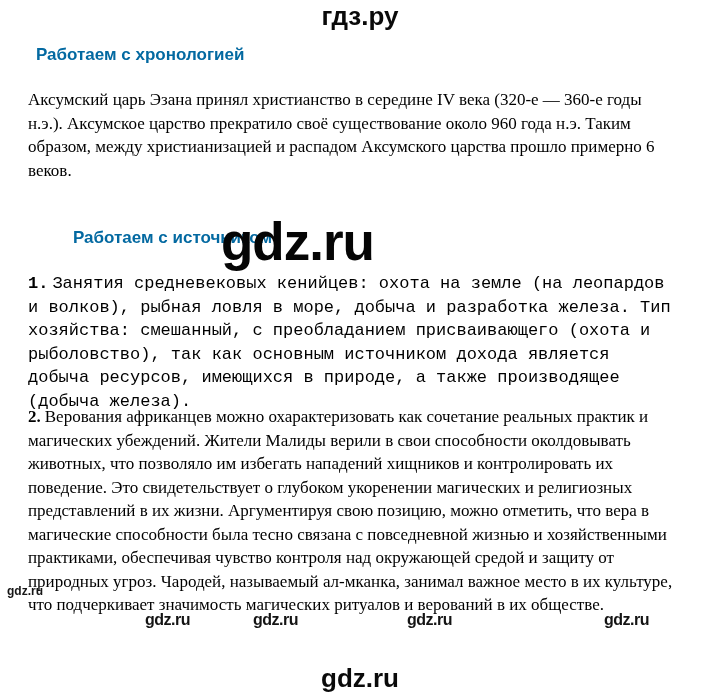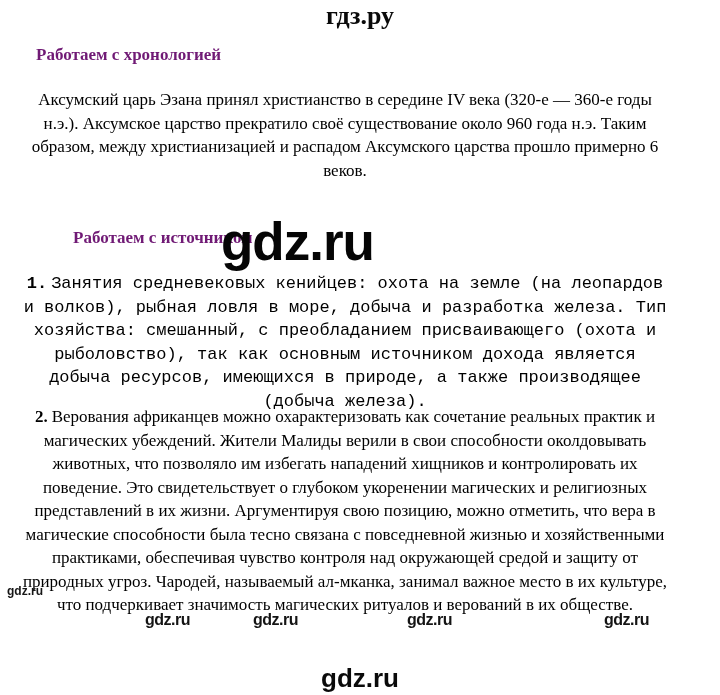--- a/index.html
+++ b/index.html
@@ -16,21 +16,21 @@
     color: #000000;
   }
 
   
   .logo-top {
     position: absolute;
     top: 1px;
     left: 0;
     right: 0;
     text-align: center;
-    font-family: Liberation Serif, serif;
+    font-family: Liberation Sans, sans-serif;
     font-weight: bold;
     font-size: 26px;
     line-height: 30px;
     color: #0a0a0a;
   }
   .wm-big {
     position: absolute;
     left: 221px;
     top: 214px;
     font-family: "Liberation Sans", "DejaVu Sans", sans-serif;
@@ -75,40 +75,40 @@
     font-size: 26px;
     line-height: 30px;
     color: #0a0a0a;
   }
 
   
   .doc-heading {
     position: absolute;
     left: 36px;
     margin: 0;
-    font-family: Liberation Serif, serif;
+    font-family: Liberation Sans, sans-serif;
     font-weight: bold;
     font-size: 17px;
     line-height: 23px;
-    color: #701a75;
+    color: #0369a1;
     white-space: nowrap;
   }
   .h-chronology { top: 43px; }
   .h-source { top: 226px; margin-left: 37px; }
 
   .doc-paragraph {
     position: absolute;
-    left: 19px;
+    left: 28px;
     width: 652px;
     margin: 0;
     font-family: "Liberation Serif", "DejaVu Serif", serif;
     font-size: 17px;
     line-height: 23.5px;
     color: #000000;
-    text-align: center;
+    text-align: left;
   }
   .p-chronology { top: 88px; }
   .p-answer1 { top: 272px; font-family: Liberation Mono, monospace; }
   .p-answer2 { top: 405px; }
 
   .answer-number {
     font-weight: bold;
     margin-right: 4px;
   }
 </style>

